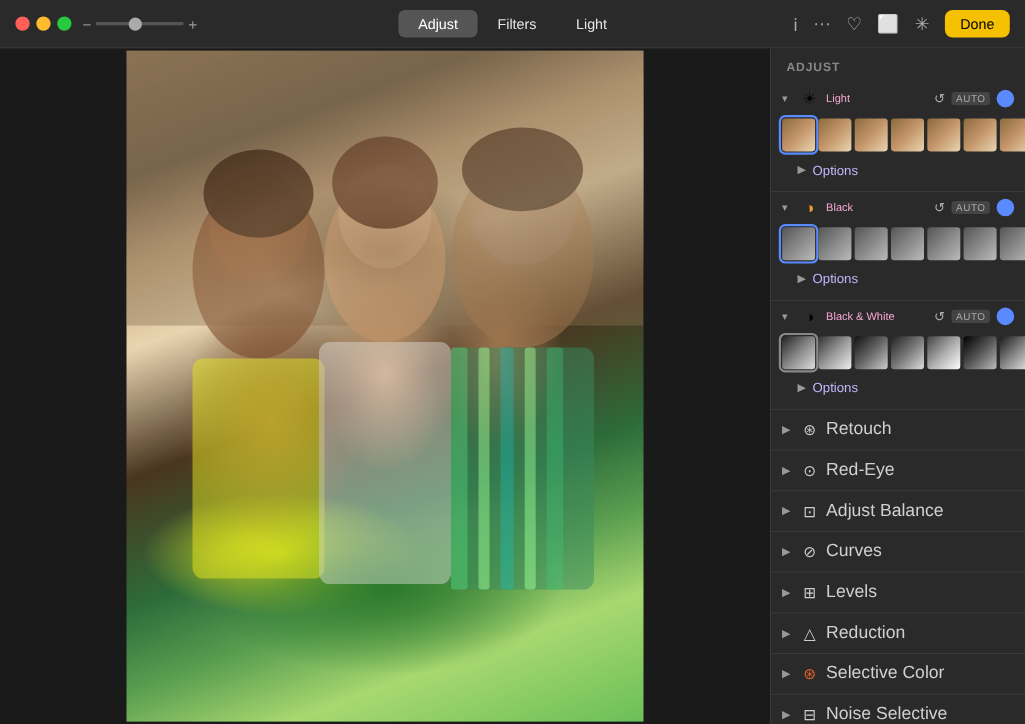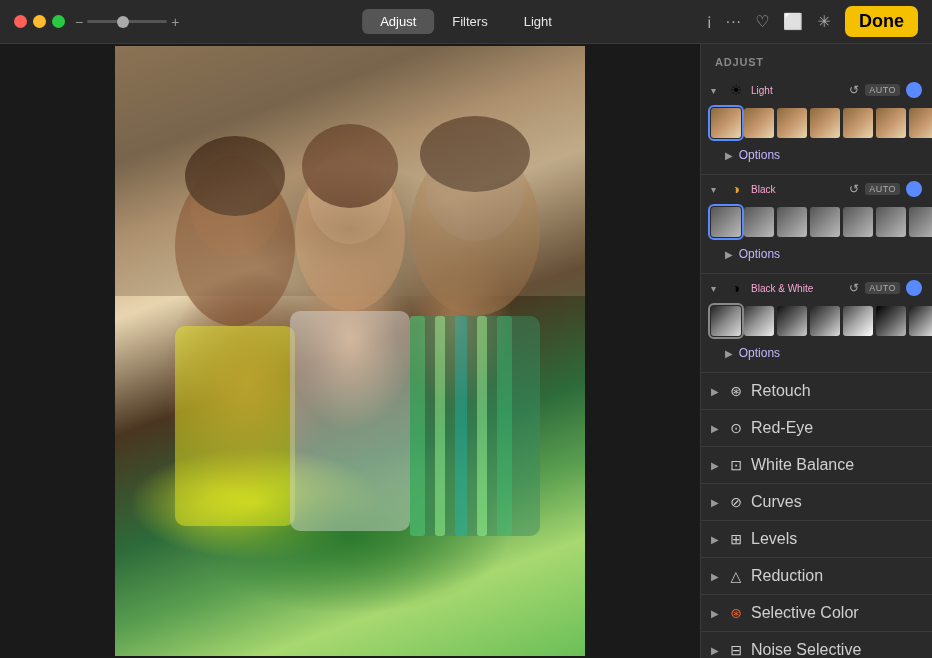--- a/index.html
+++ b/index.html
@@ -97,22 +97,22 @@
       gap: 14px;
     }
     .toolbar-icon {
       color: #aaa;
       font-size: 16px;
       cursor: pointer;
     }
     .done-btn {
       background: #f5c000;
       color: #000;
-      font-weight: 700;
-      font-size: 18px;
+      font-weight: 400;
+      font-size: 13px;
       padding: 5px 14px;
       border-radius: 7px;
       border: none;
       cursor: pointer;
     }
 
     
     .main-content {
       display: flex;
       flex: 1;
@@ -443,21 +443,21 @@
         <span class="coll-label">Retouch</span>
       </div>
       <div class="collapsed-section">
         <span class="coll-chevron">▶</span>
         <span class="coll-icon">⊙</span>
         <span class="coll-label">Red-Eye</span>
       </div>
       <div class="collapsed-section">
         <span class="coll-chevron">▶</span>
         <span class="coll-icon">⊡</span>
-        <span class="coll-label">White Balance</span>
+        <span class="coll-label">Adjust Balance</span>
       </div>
       <div class="collapsed-section">
         <span class="coll-chevron">▶</span>
         <span class="coll-icon">⊘</span>
         <span class="coll-label">Curves</span>
       </div>
       <div class="collapsed-section">
         <span class="coll-chevron">▶</span>
         <span class="coll-icon">⊞</span>
         <span class="coll-label">Levels</span>

